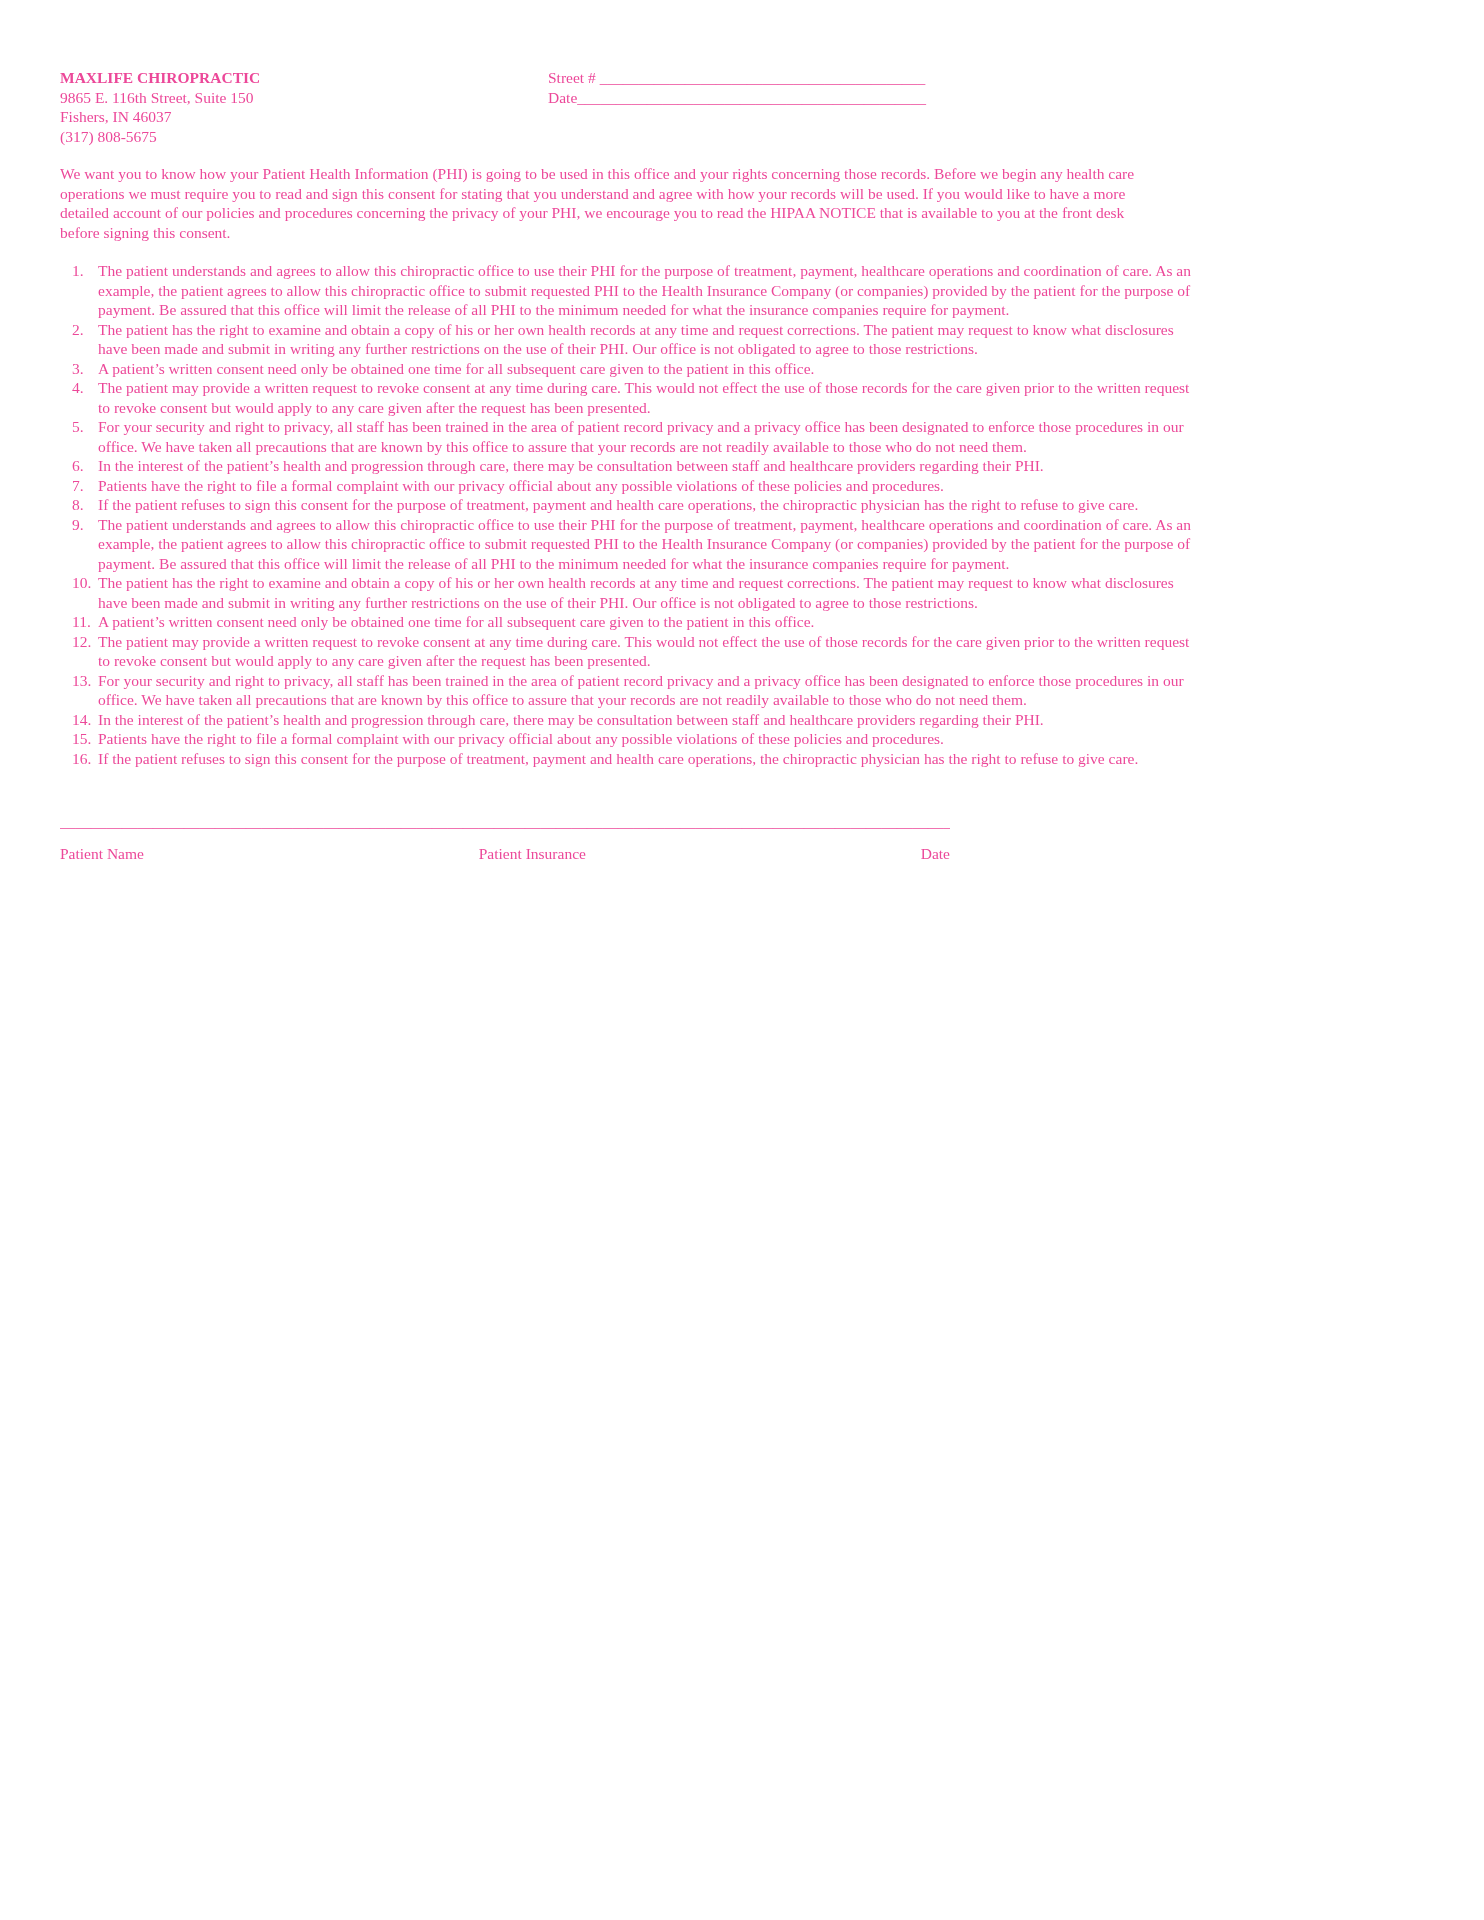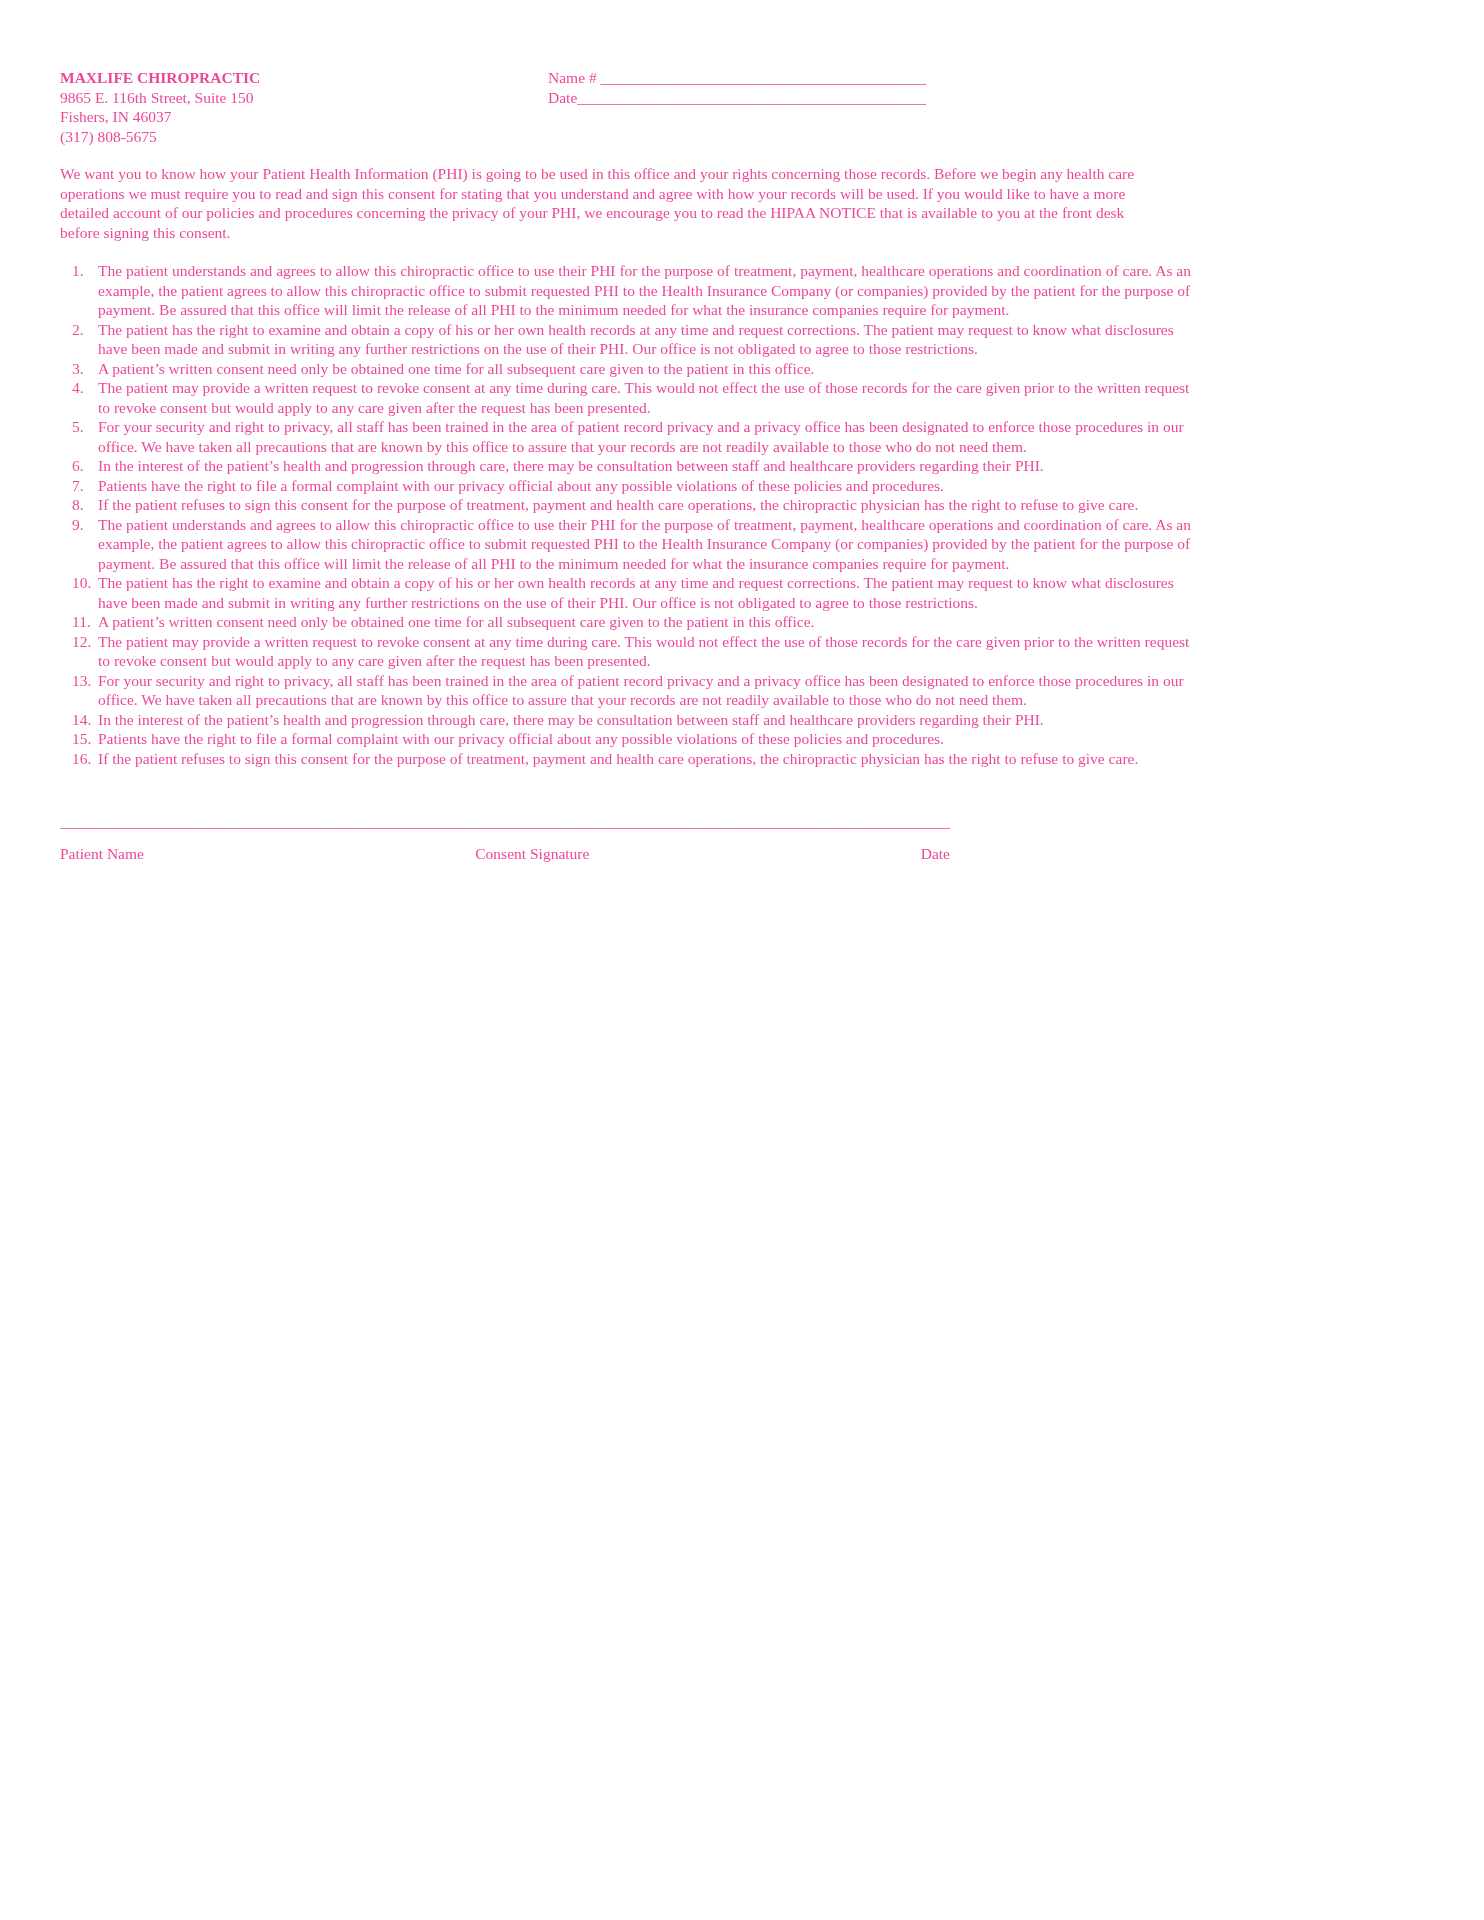--- a/index.html
+++ b/index.html
@@ -84,21 +84,21 @@
 <div class="page">
 
   <div class="header">
     <div class="header-left">
       <div class="practice-name">MAXLIFE CHIROPRACTIC</div>
       <div>9865 E. 116th Street, Suite 150</div>
       <div>Fishers, IN 46037</div>
       <div>(317) 808-5675</div>
     </div>
     <div class="header-right">
-      <div class="field-row"><span>Name # </span><span>__________________________________________</span></div>
+      <div class="field-row"><span>Street # </span><span>__________________________________________</span></div>
       <div class="field-row"><span>Date</span><span>_____________________________________________</span></div>
     </div>
   </div>
 
 
   <p class="intro content">We want you to know how your Patient Health Information (PHI) is going to be used in this office and your rights concerning those records. Before we begin any health care operations we must require you to read and sign this consent for stating that you understand and agree with how your records will be used. If you would like to have a more detailed account of our policies and procedures concerning the privacy of your PHI, we encourage you to read the HIPAA NOTICE that is available to you at the front desk before signing this consent.</p>
 
   <ol class="consent-list content">
     <li>The patient understands and agrees to allow this chiropractic office to use their PHI for the purpose of treatment, payment, healthcare operations and coordination of care. As an example, the patient agrees to allow this chiropractic office to submit requested PHI to the Health Insurance Company (or companies) provided by the patient for the purpose of payment. Be assured that this office will limit the release of all PHI to the minimum needed for what the insurance companies require for payment.</li>
     <li>The patient has the right to examine and obtain a copy of his or her own health records at any time and request corrections. The patient may request to know what disclosures have been made and submit in writing any further restrictions on the use of their PHI. Our office is not obligated to agree to those restrictions.</li>
@@ -116,17 +116,17 @@
     <li>In the interest of the patient’s health and progression through care, there may be consultation between staff and healthcare providers regarding their PHI.</li>
     <li>Patients have the right to file a formal complaint with our privacy official about any possible violations of these policies and procedures.</li>
     <li>If the patient refuses to sign this consent for the purpose of treatment, payment and health care operations, the chiropractic physician has the right to refuse to give care.</li>
   </ol>
 
 
   <div class="signature-line">______________________________________________________________________________________________________________________</div>
 
   <div class="signature-labels">
     <span>Patient Name</span>
-    <span>Consent Signature</span>
+    <span>Patient Insurance</span>
     <span>Date</span>
   </div>
 
 </div>
 
 </body></html>

